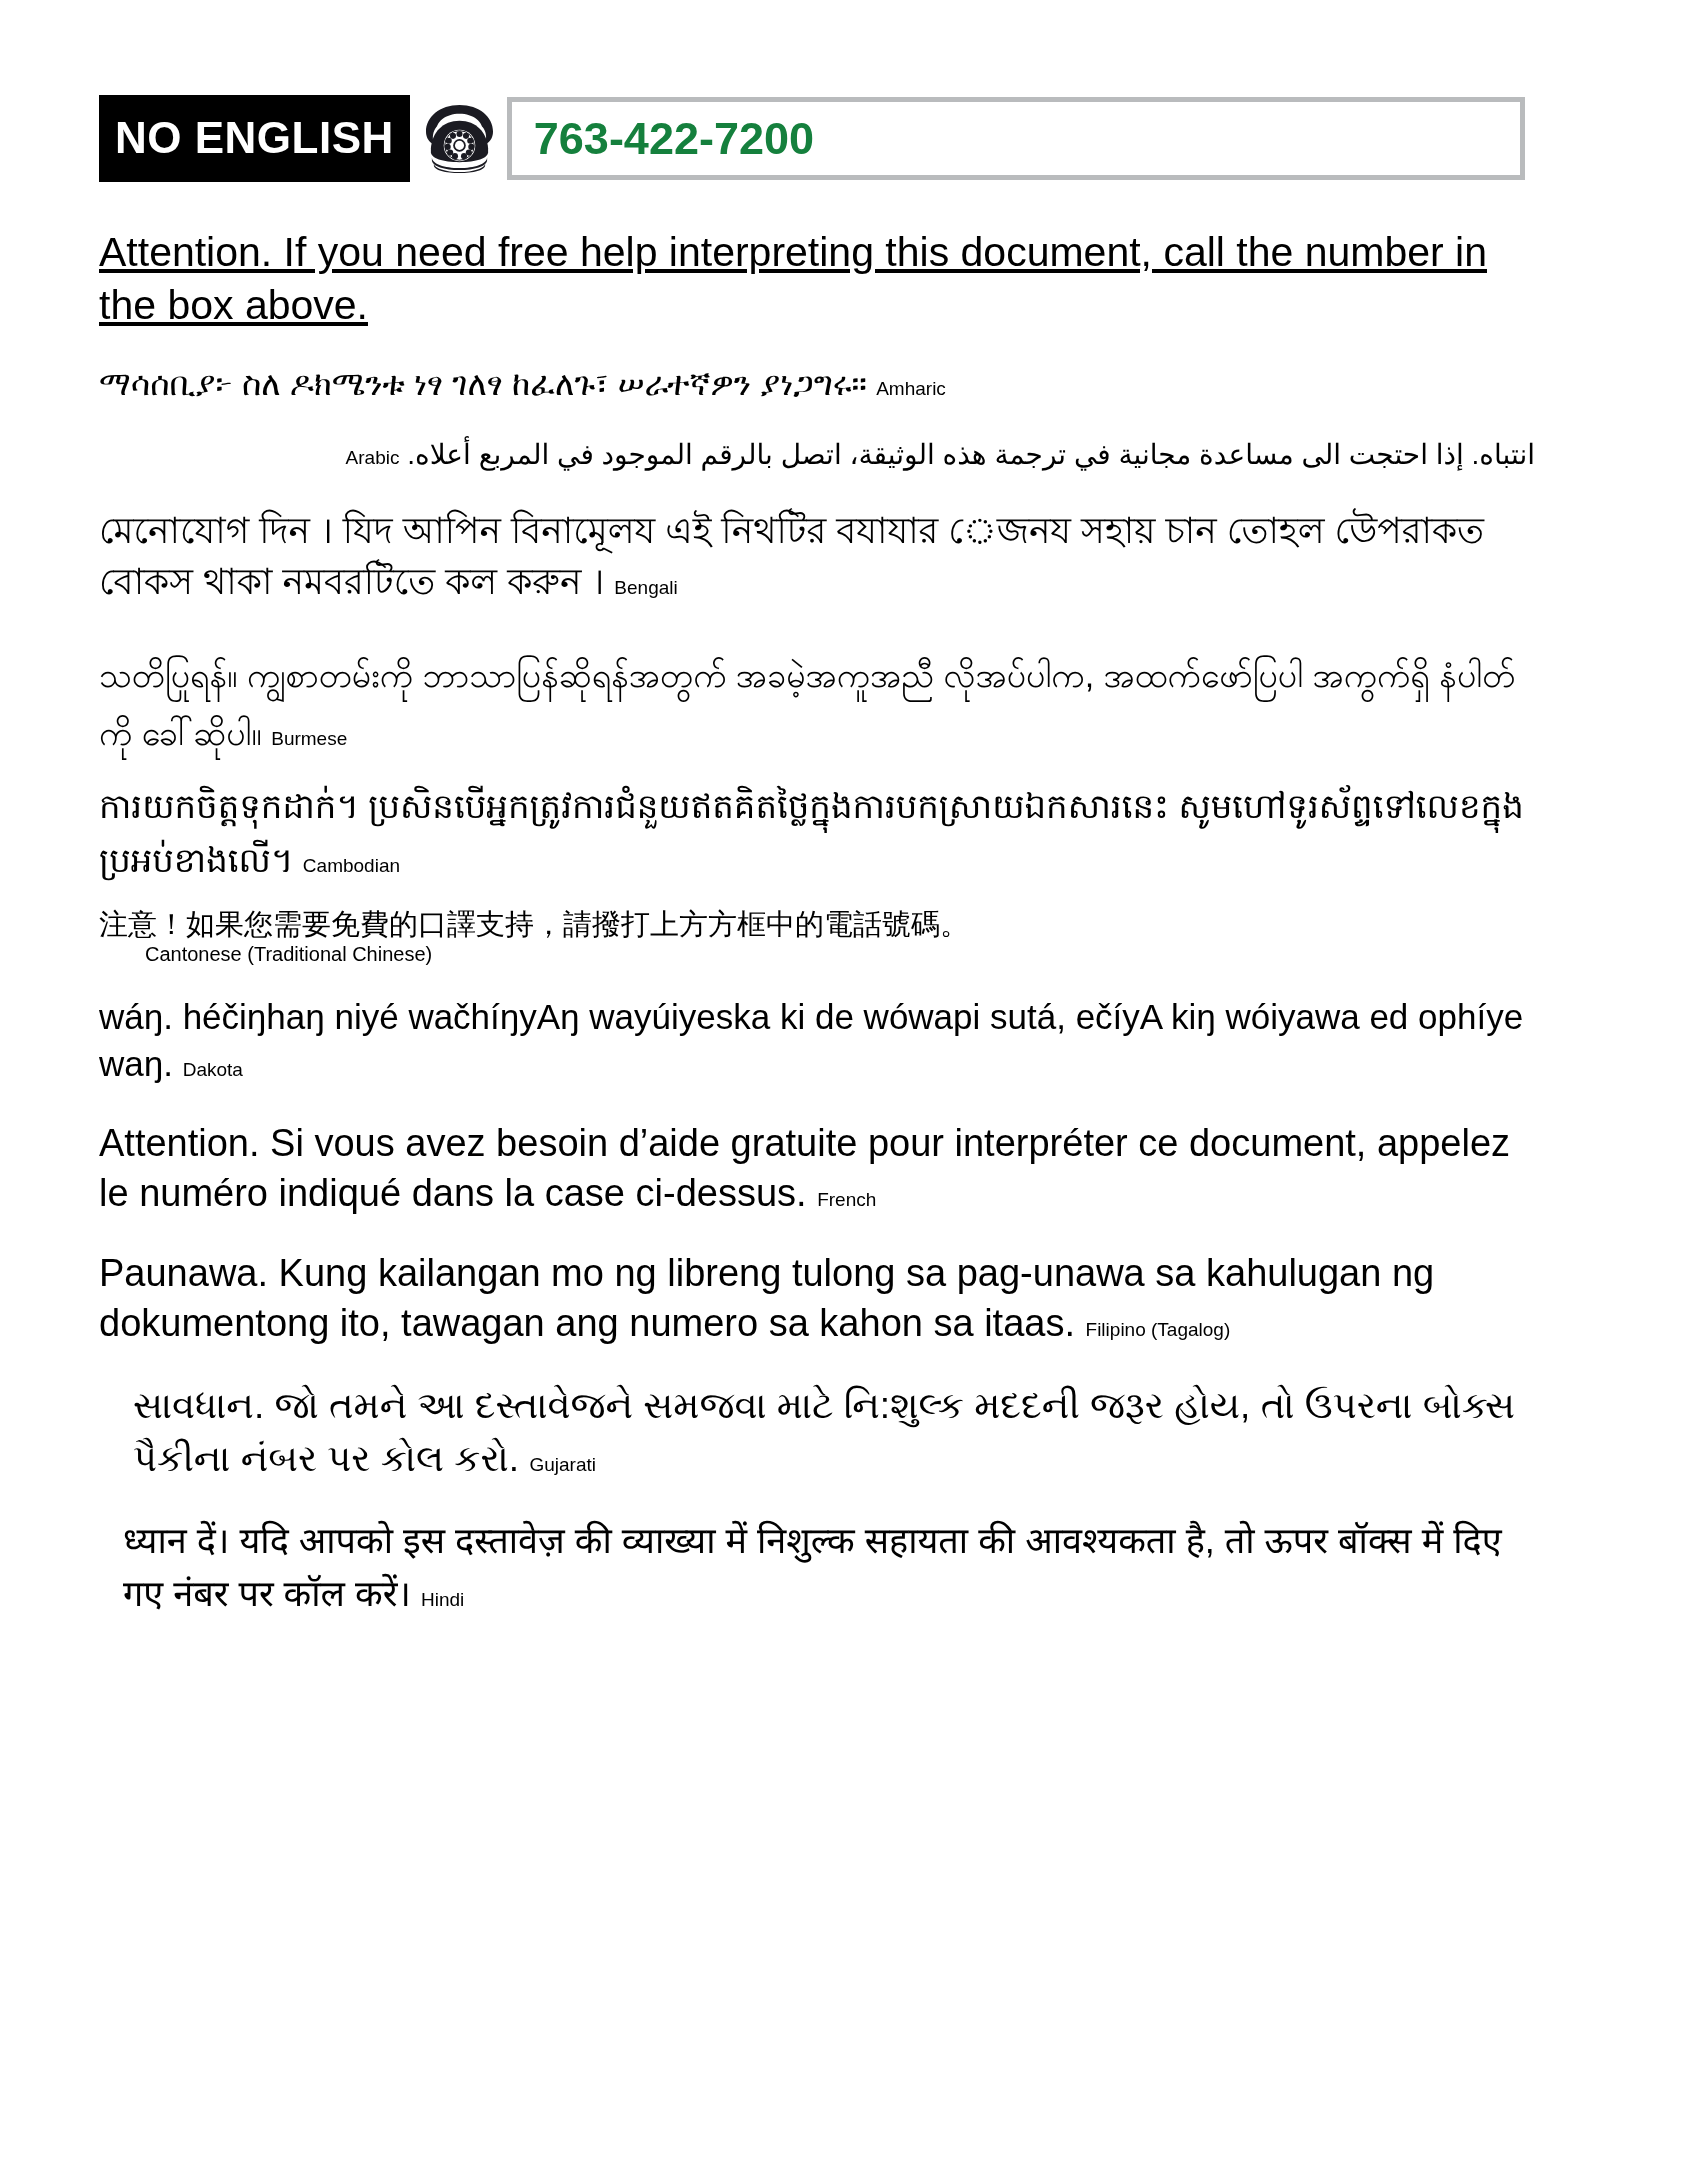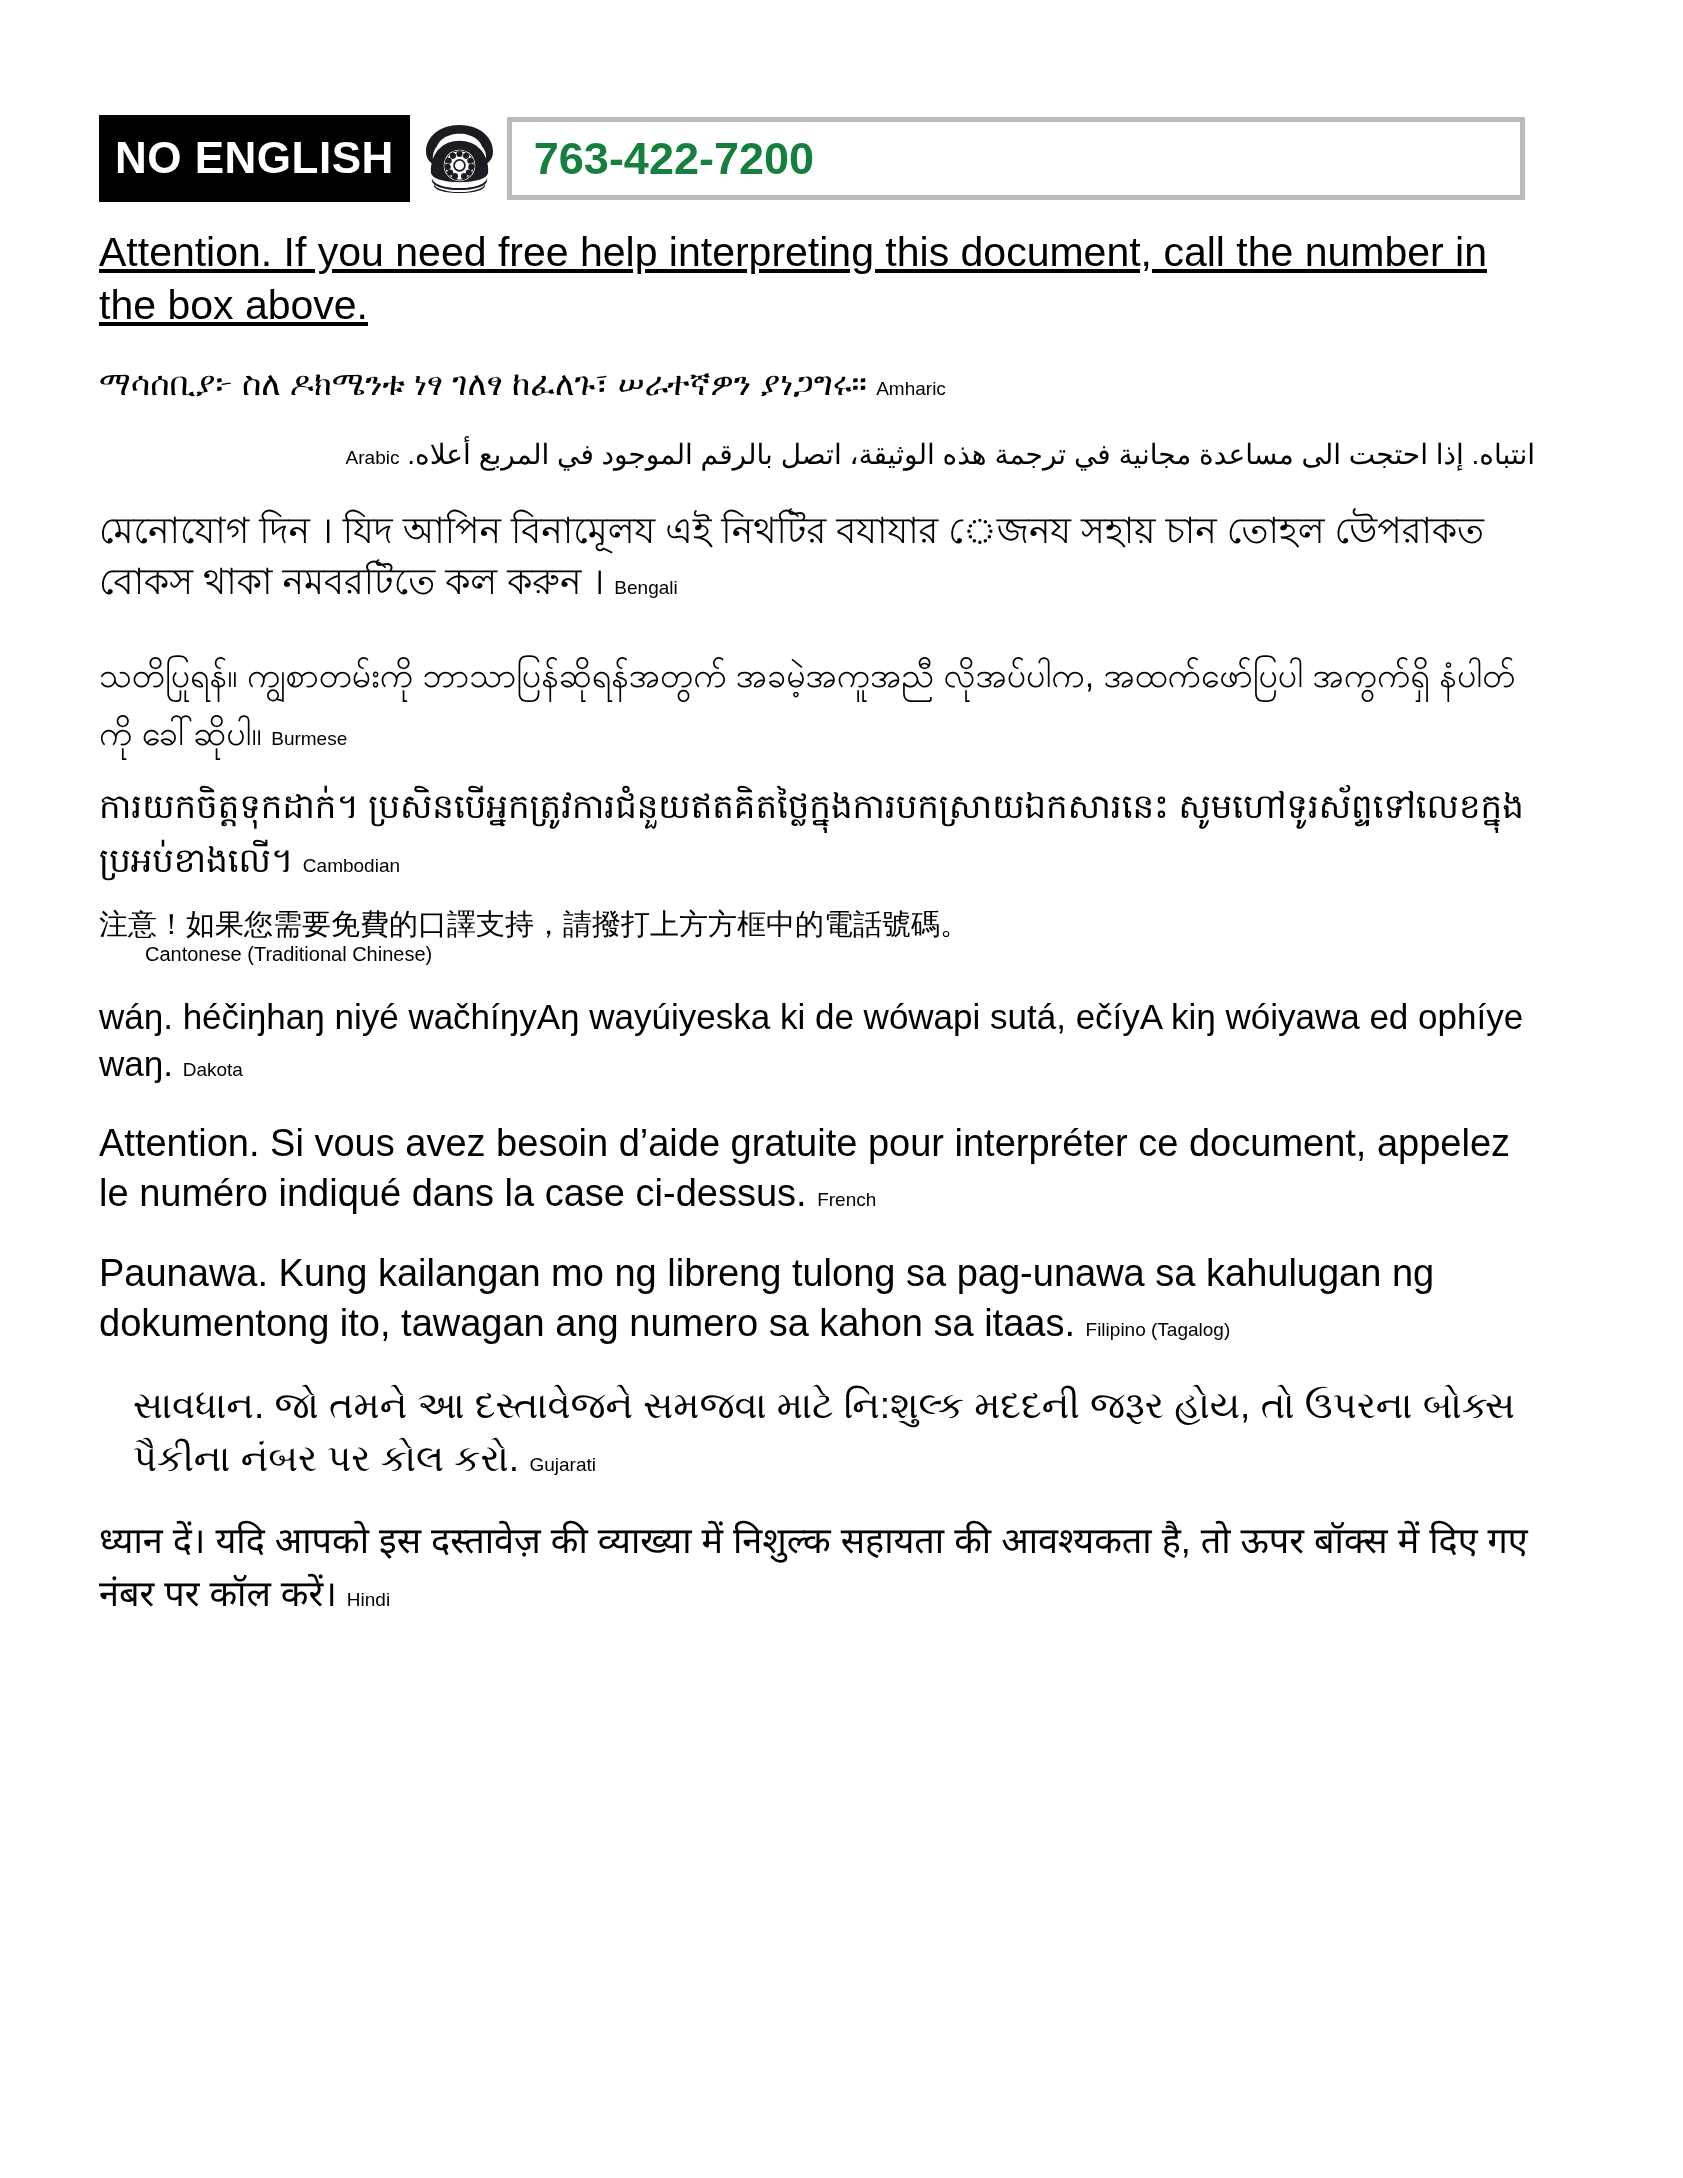--- a/index.html
+++ b/index.html
@@ -21,21 +21,21 @@
     height: 2178px;
     box-sizing: border-box;
     padding: 0;
     background: #ffffff;
   }
 
   
   .header {
     position: absolute;
     left: 99px;
-    top: 115px;
+    top: 95px;
     width: 1426px;
     height: 87px;
     display: flex;
     align-items: center;
     gap: 0;
   }
 
   .no-english-badge {
     background: #000000;
     color: #ffffff;
@@ -113,21 +113,21 @@
   .t-amharic   { font-size: 33px; line-height: 1.30; }
   .t-arabic    { font-size: 28px; line-height: 1.40; direction: rtl; text-align: right; }
   .t-bengali   { font-size: 36px; line-height: 1.42; }
   .t-burmese   { font-size: 34px; line-height: 1.70; }
   .t-cambodian { font-size: 34px; line-height: 1.58; }
   .t-chinese   { font-size: 29px; line-height: 1.25; margin-top: 16px; }
   .t-dakota    { font-size: 35px; line-height: 1.34; }
   .t-filipino  { font-size: 38px; line-height: 1.32; }
   .t-french    { font-size: 38px; line-height: 1.32; }
   .t-gujarati  { font-size: 37px; line-height: 1.44; margin-left: 34px; }
-  .t-hindi     { font-size: 36px; line-height: 1.46; }
+  .t-hindi     { font-size: 36px; line-height: 1.46; margin-left: 24px; }
 
   
   .tag-below { display: block; margin-top: 2px; }
 
   .block-cantonese .lang-tag { font-size: 20px; margin-left: 46px; }
 
   .block-arabic { text-align: right; }
   .block-arabic .lang-tag { direction: ltr; unicode-bidi: embed; }
 
   

